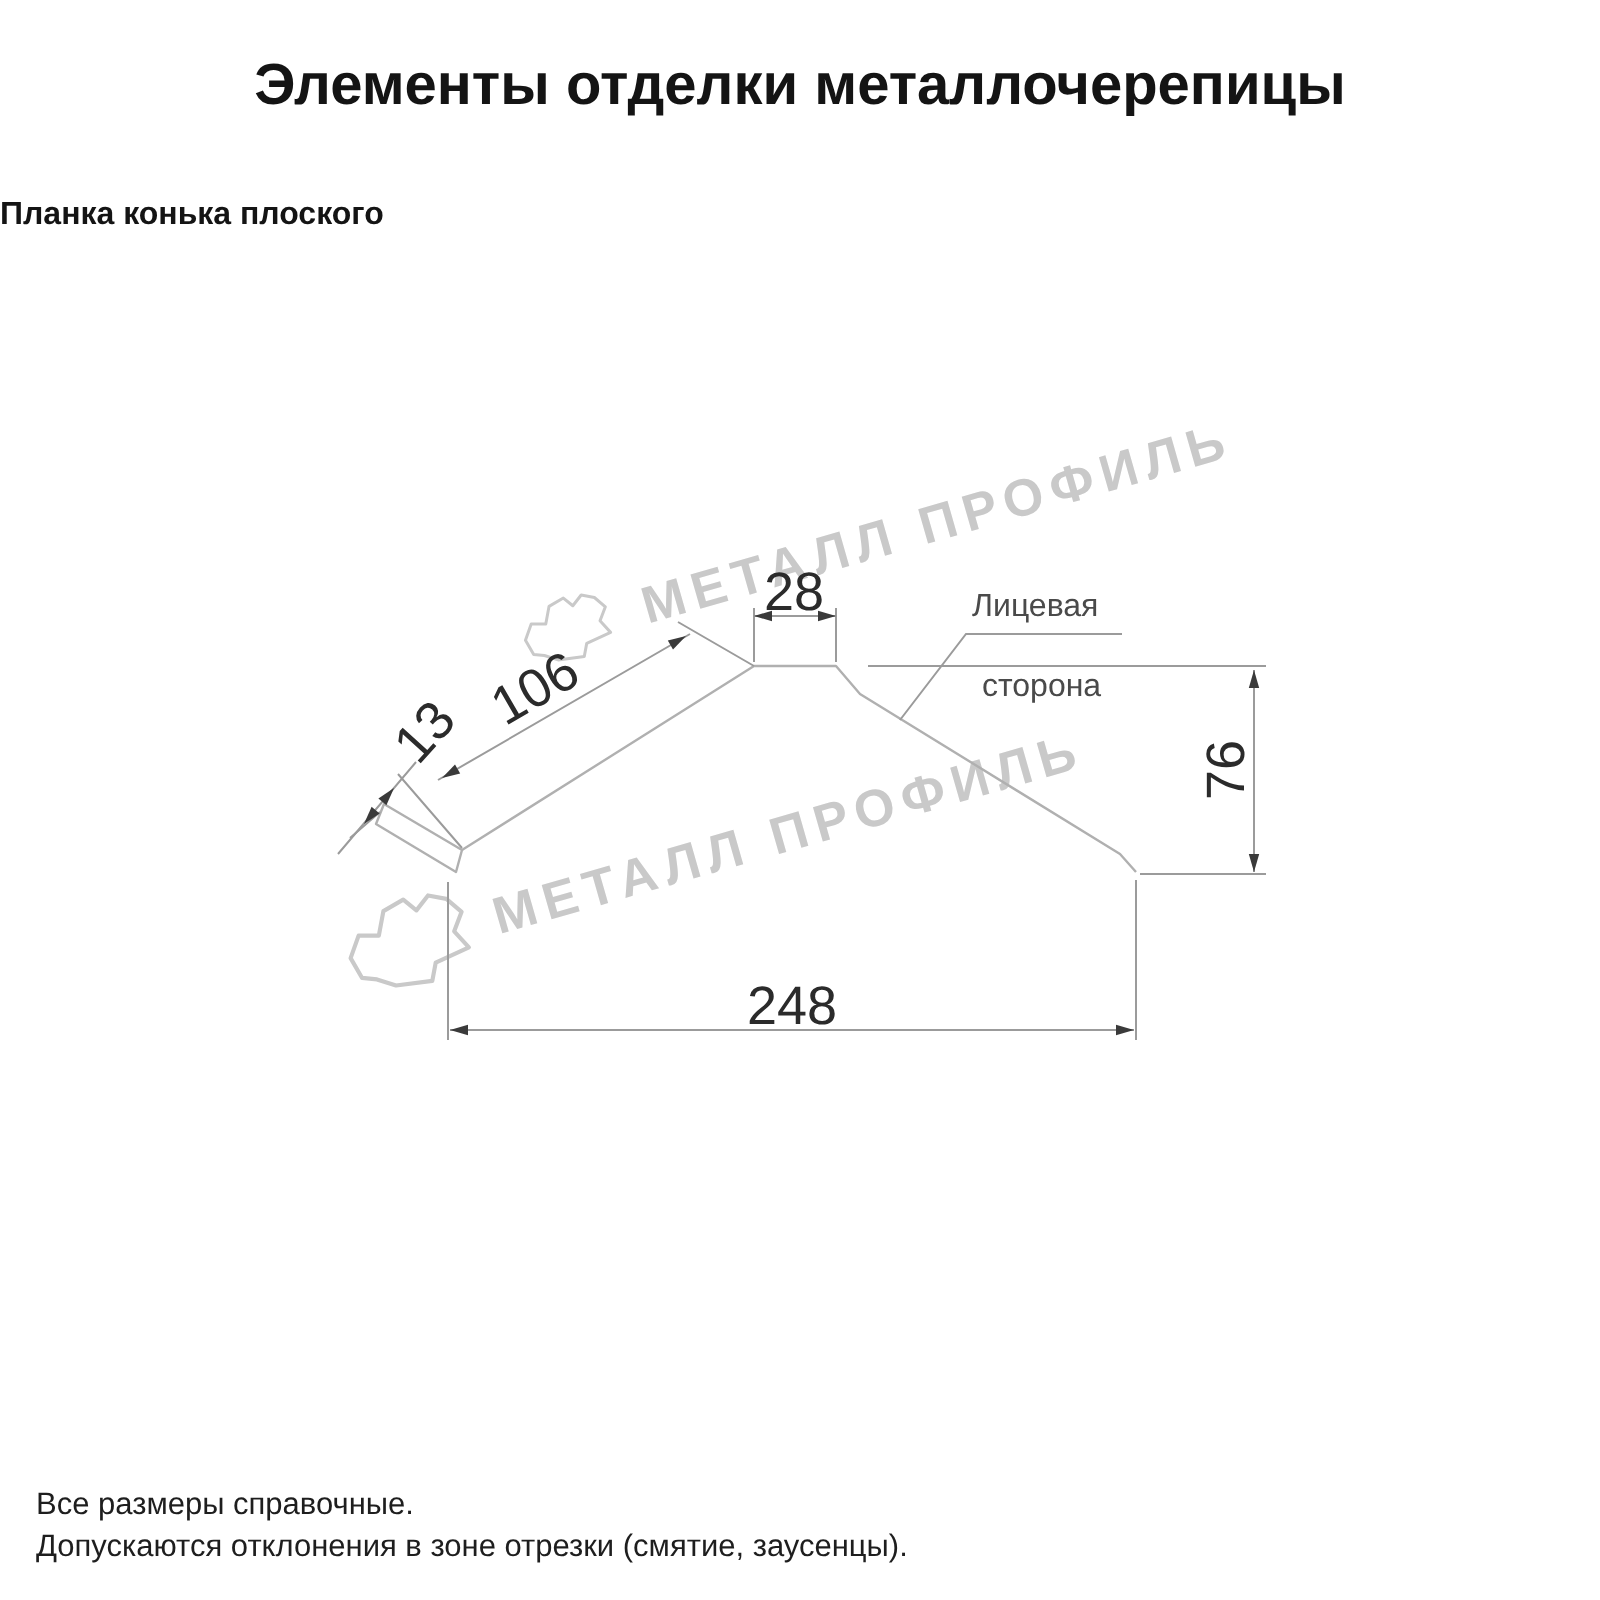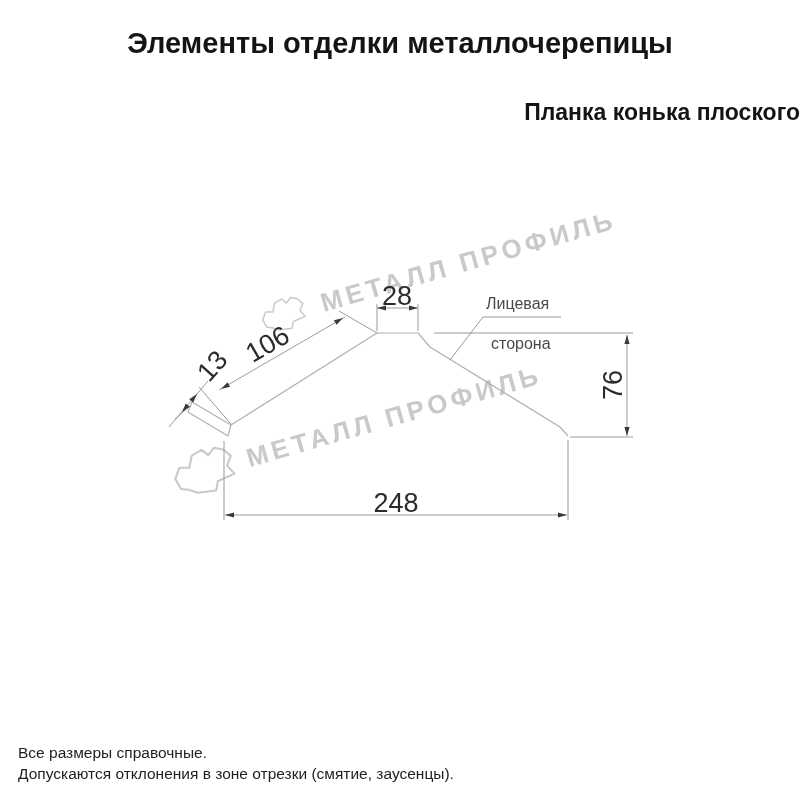--- a/index.html
+++ b/index.html
@@ -1,22 +1,22 @@
 <!DOCTYPE html>
 <html><head>
 <meta charset="utf-8">
 <style>
   html,body{margin:0;padding:0;background:#fff;}
   .page{position:relative;width:800px;height:800px;background:#ffffff;overflow:hidden;
         font-family:"Liberation Sans", sans-serif;padding-left:36px;}
   
   .title{position:absolute;left:0;top:27px;width:800px;text-align:center;
          font-size:29px;font-weight:bold;color:#141414;}
-  .subtitle{position:absolute;left:0;width:800px;text-align:right;
-            font-size:23px;font-weight:bold;color:#141414;}
+  .subtitle{position:absolute;left:0;width:800px;text-align:left;
+            font-size:16px;font-weight:bold;color:#141414;}
   .subtitle.name{top:99px;}
   .subtitle.sku{top:137px;}
   
   .watermark{position:absolute;display:flex;align-items:center;gap:10px;
              transform:rotate(-16deg);transform-origin:left center;
              color:#c9c9c9;font-weight:bold;font-size:26px;letter-spacing:4px;
              white-space:nowrap;z-index:1;user-select:none;}
   .watermark .wm-logo{flex:0 0 auto;}
   .wm1{left:256px;top:304px;}
   .wm2{left:172px;top:455px;}

